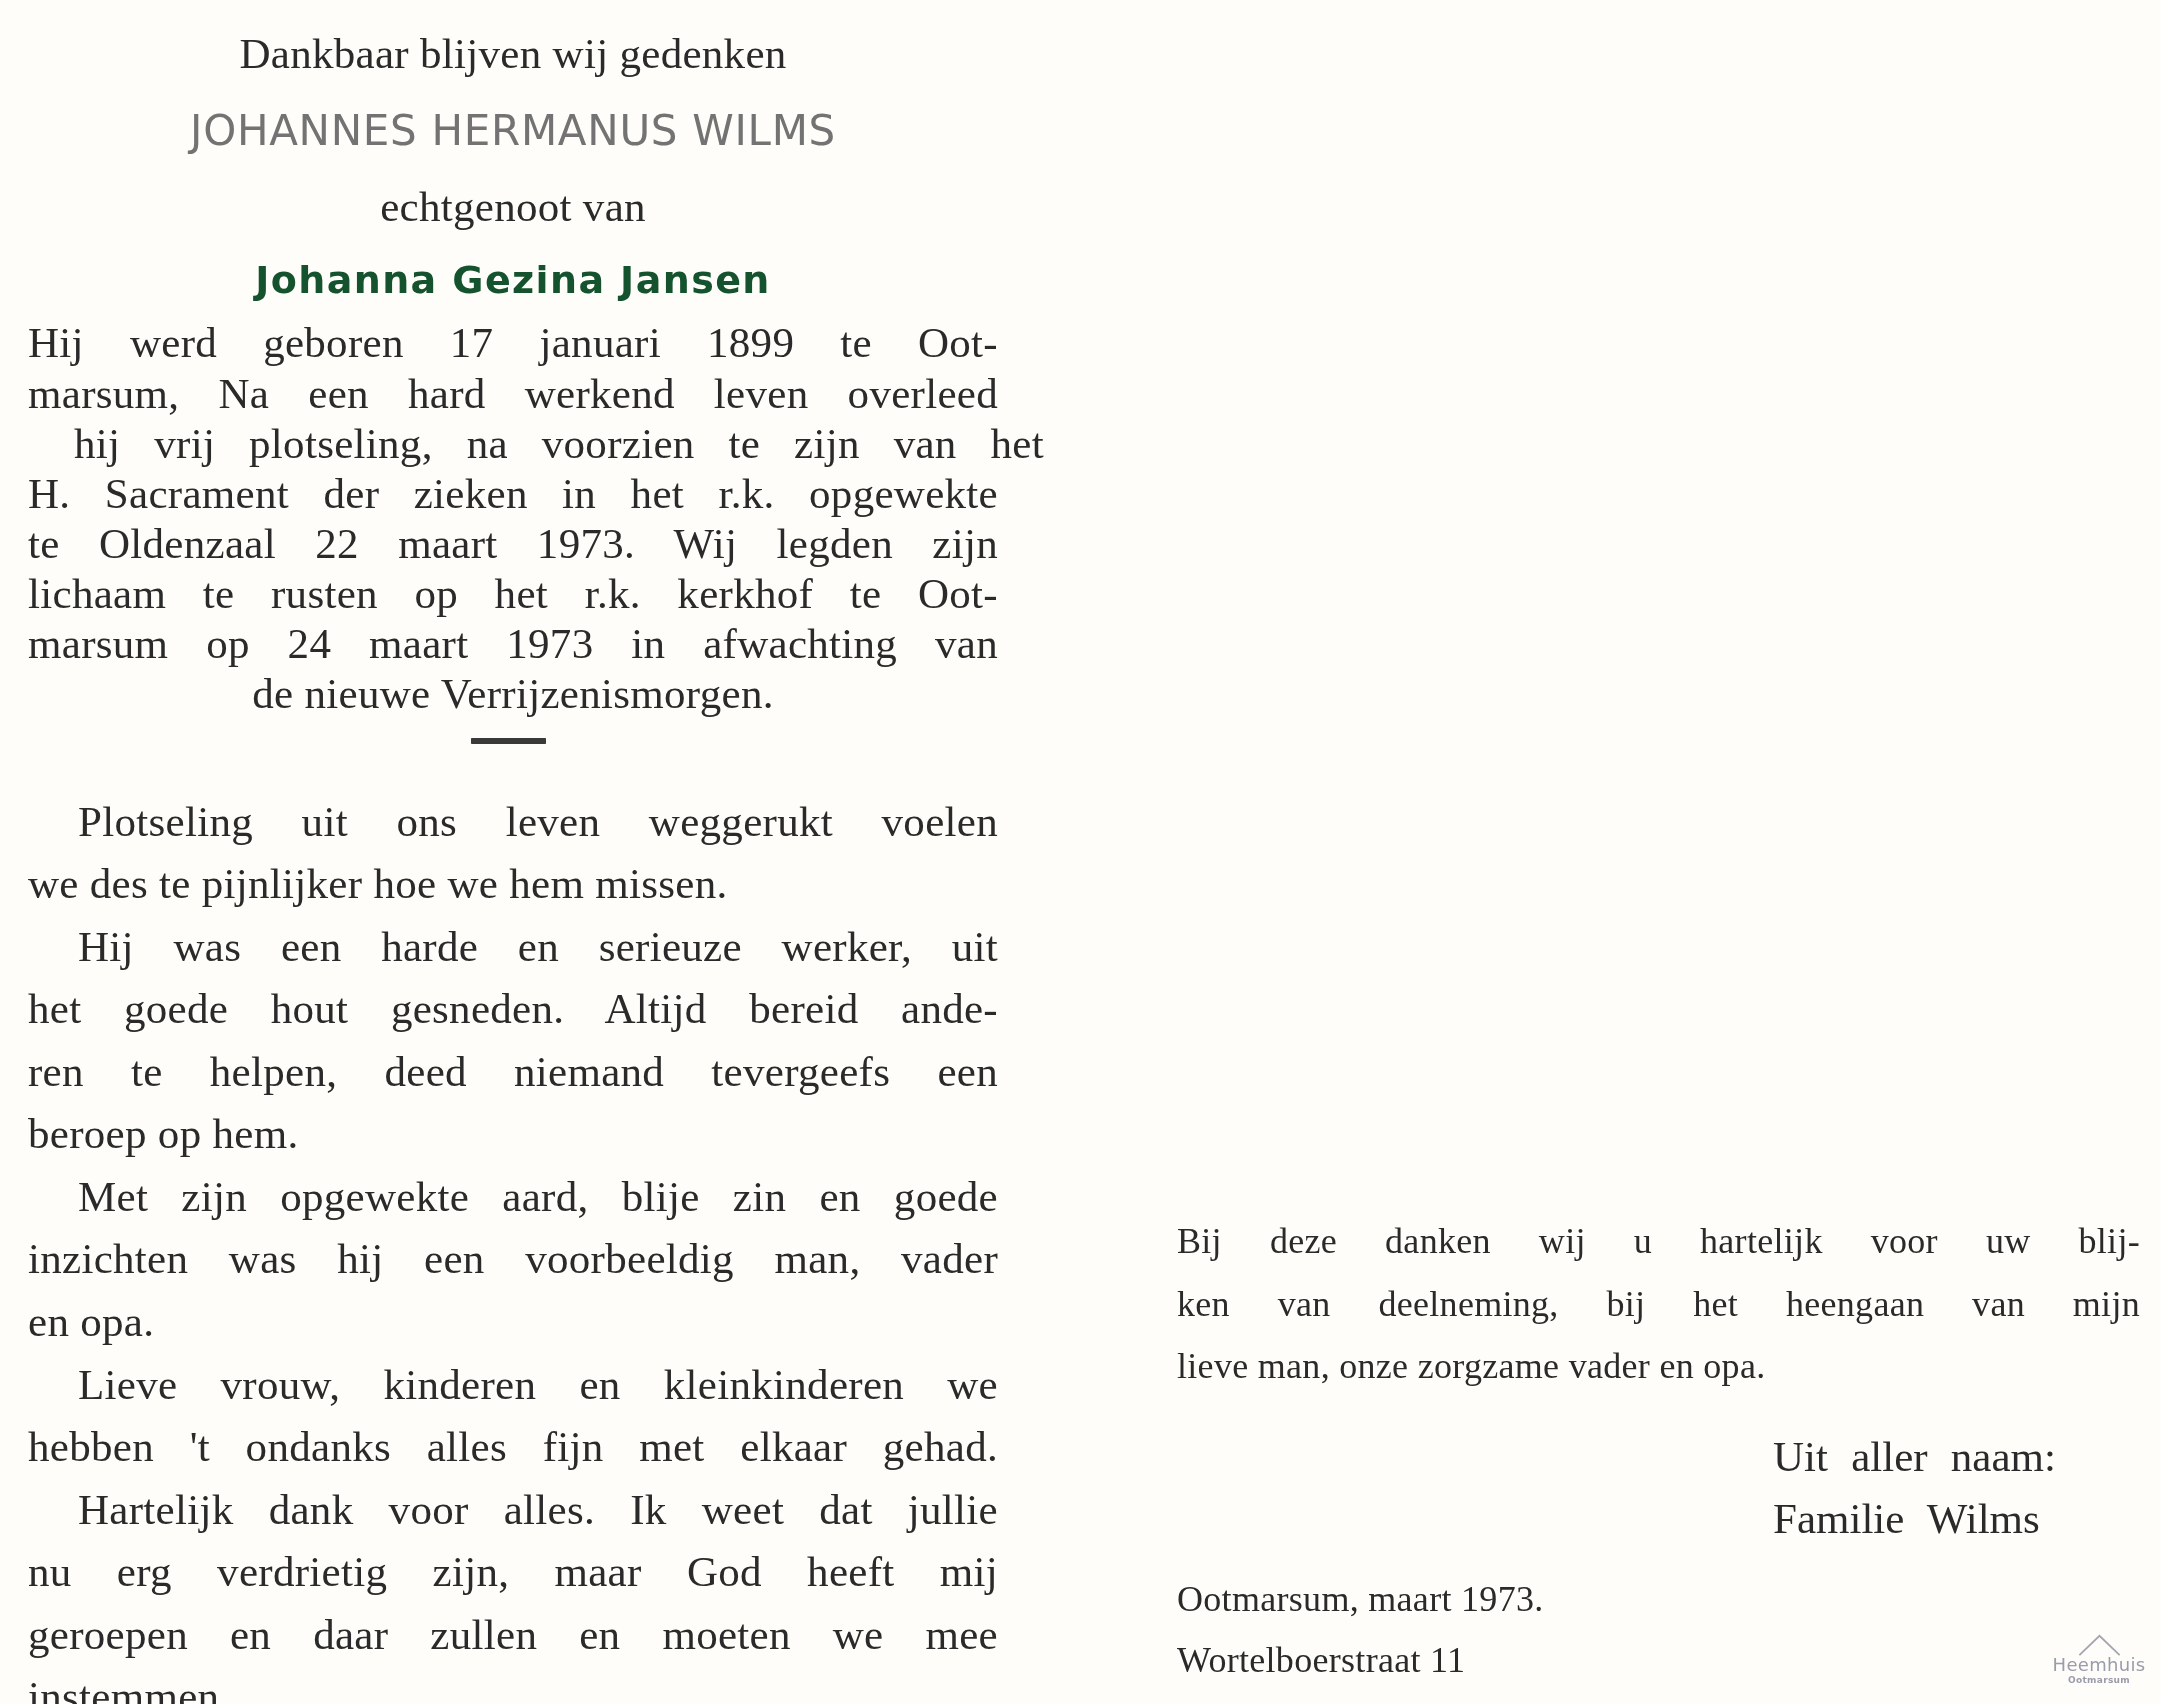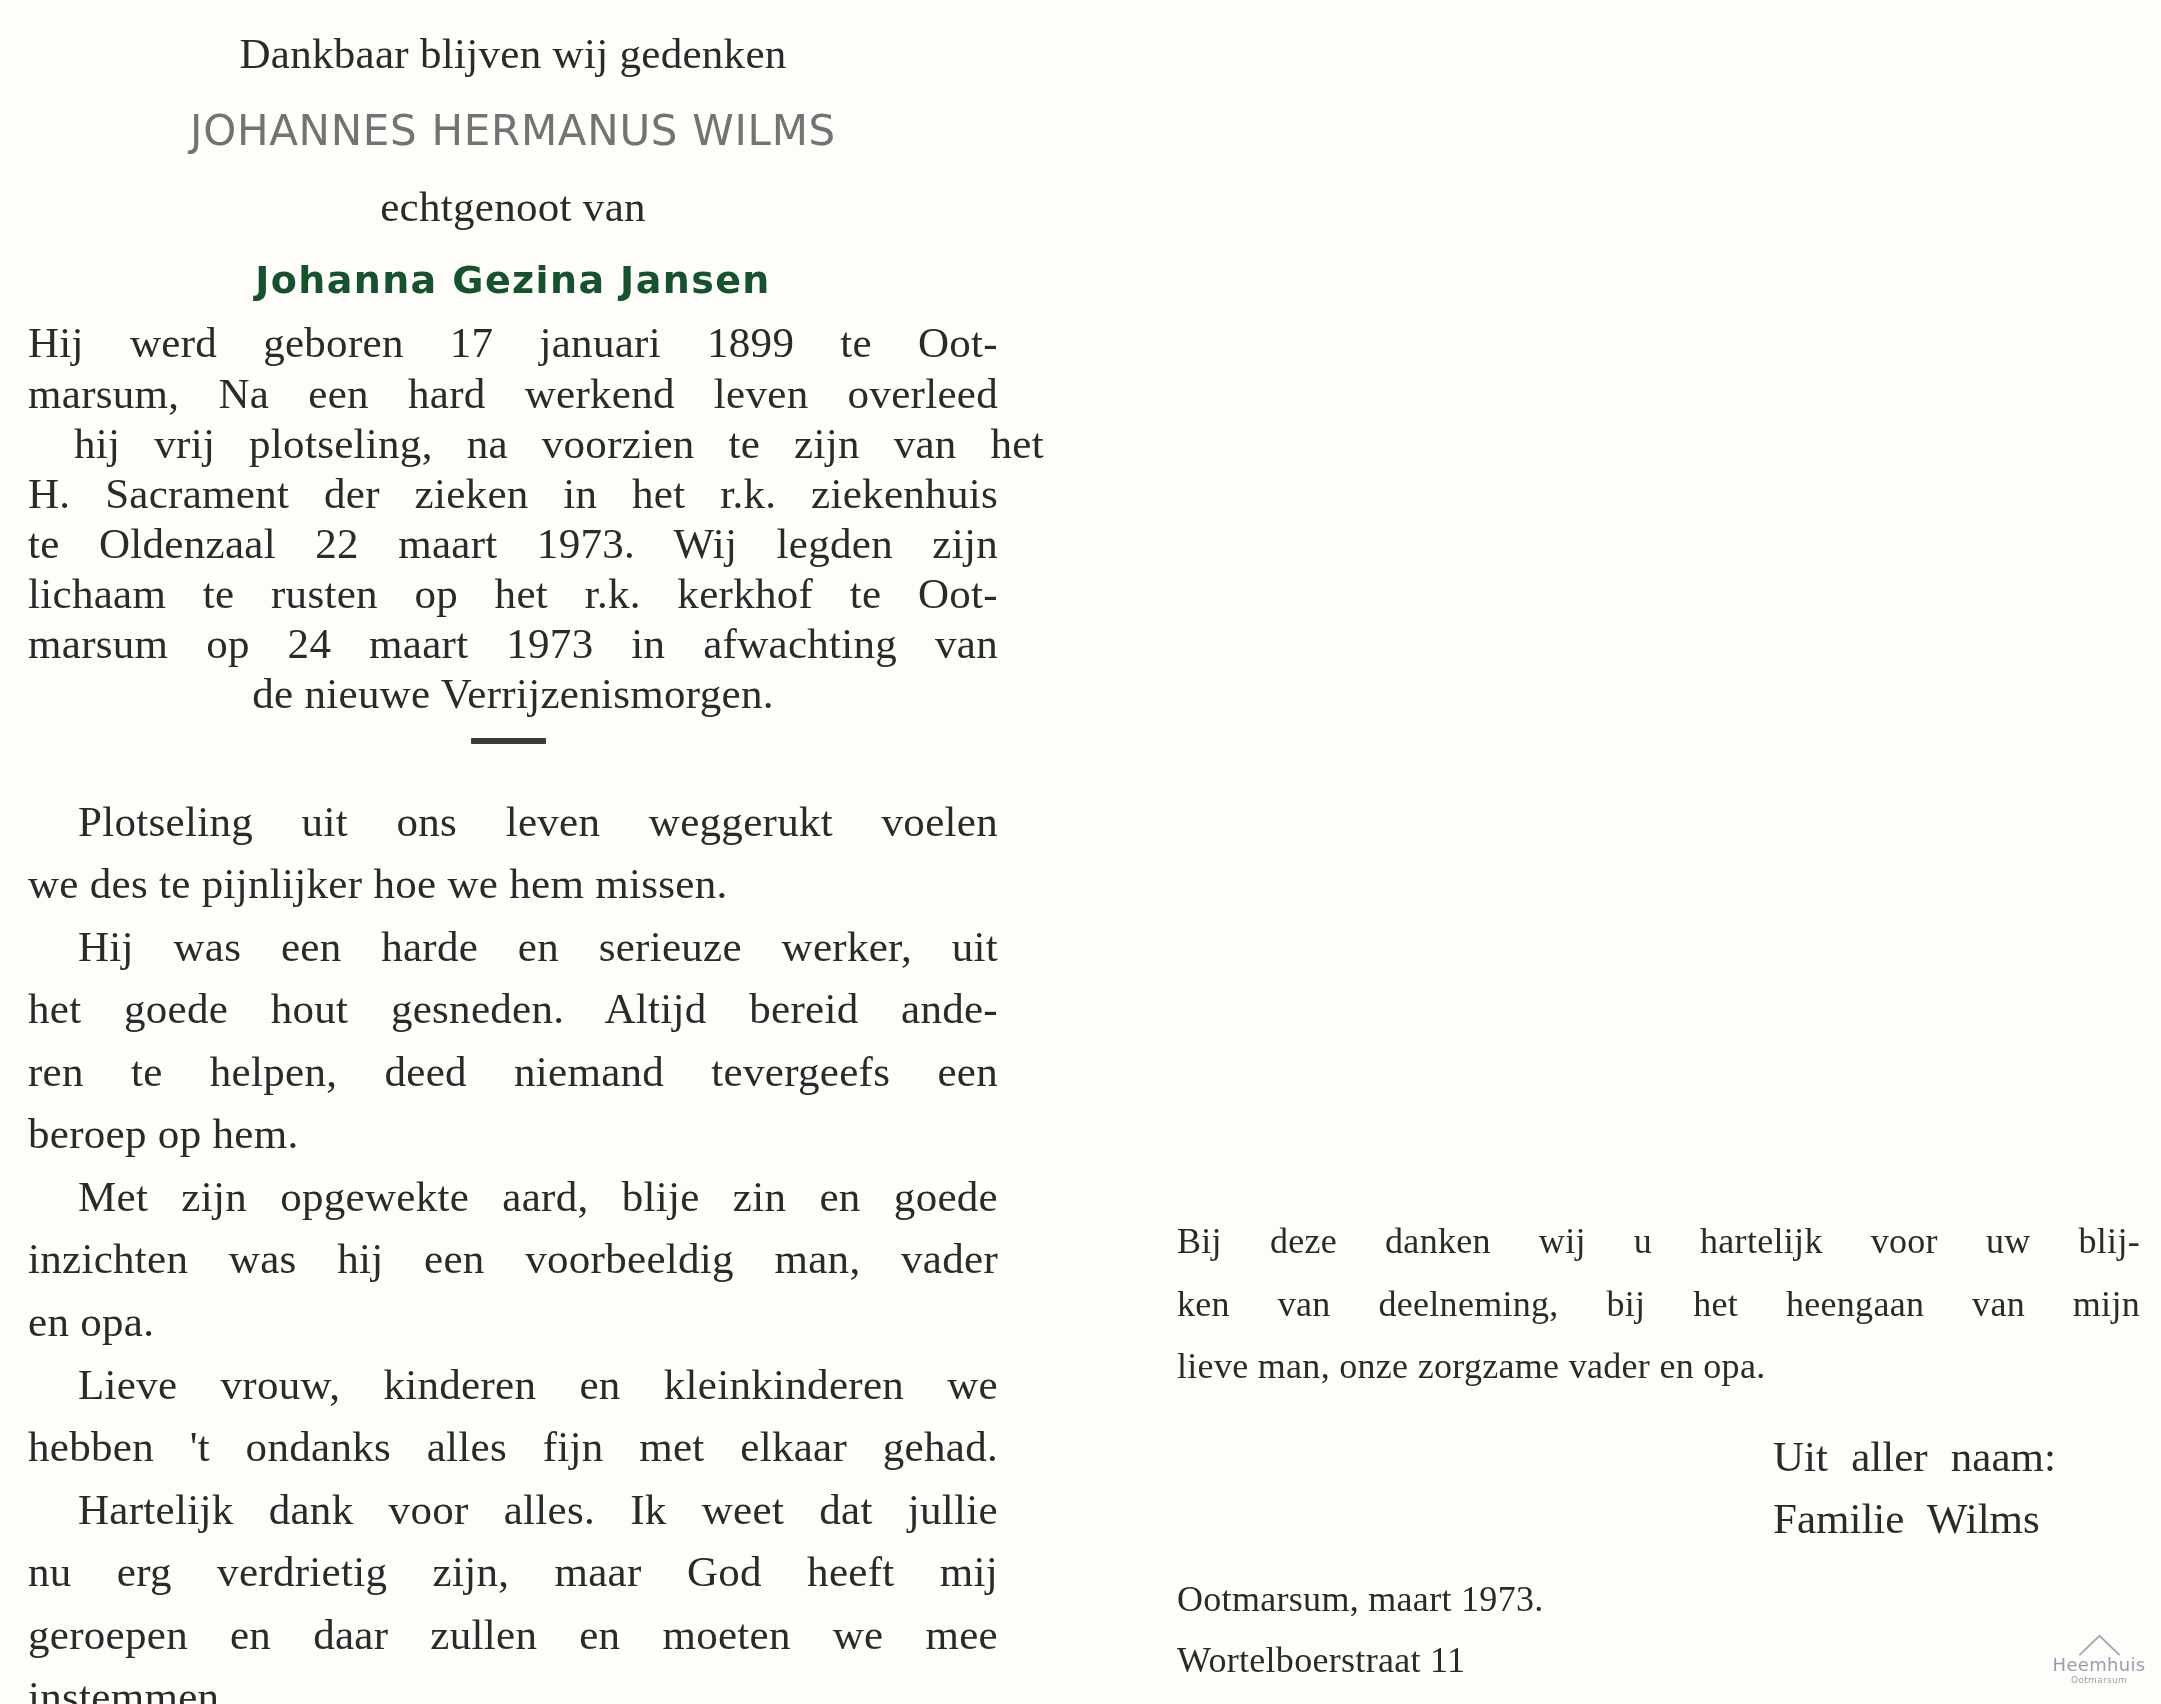--- a/index.html
+++ b/index.html
@@ -105,37 +105,38 @@
   .wm-name {
     font-size: 18px;
     line-height: 21px;
     margin-top: -2.8px;
     letter-spacing: 0.3px;
   }
   .wm-place {
     font-size: 9px;
     line-height: 11px;
     letter-spacing: 0.3px;
+    font-weight: bold;
   }
 </style>
 </head>
 <body>
 
 <div class="page">
 
   <div class="left-col">
     <div class="line center" style="top:8.3px;">Dankbaar blijven wij gedenken</div>
     <div class="line center sans title-name" style="top:85px;">JOHANNES HERMANUS WILMS</div>
     <div class="line center" style="top:161px;">echtgenoot van</div>
     <div class="line center sans spouse-name" style="top:234px;">Johanna Gezina Jansen</div>
 
     <div class="line justify" style="top:297px;">Hij werd geboren 17 januari 1899 te Oot-</div>
     <div class="line justify" style="top:348px;">marsum, Na een hard werkend leven overleed</div>
     <div class="line justify" style="top:398px;margin-left:46px;">hij vrij plotseling, na voorzien te zijn van het</div>
-    <div class="line justify" style="top:448px;">H. Sacrament der zieken in het r.k. ziekenhuis</div>
+    <div class="line justify" style="top:448px;">H. Sacrament der zieken in het r.k. opgewekte</div>
     <div class="line justify" style="top:498px;">te Oldenzaal 22 maart 1973. Wij legden zijn</div>
     <div class="line justify" style="top:548px;">lichaam te rusten op het r.k. kerkhof te Oot-</div>
     <div class="line justify" style="top:598px;">marsum op 24 maart 1973 in afwachting van</div>
     <div class="line center" style="top:648px;">de nieuwe Verrijzenismorgen.</div>
 
     <div class="separator"></div>
 
     <div class="line justify indent" style="top:776px;">Plotseling uit ons leven weggerukt voelen</div>
     <div class="line" style="top:838px;">we des te pijnlijker hoe we hem missen.</div>
 

